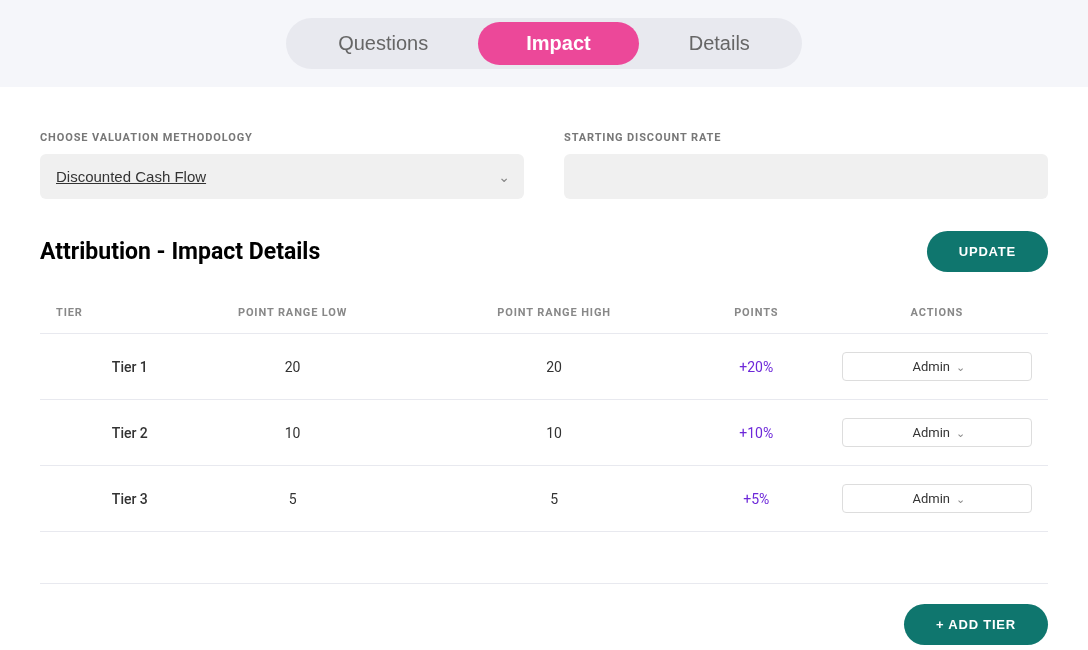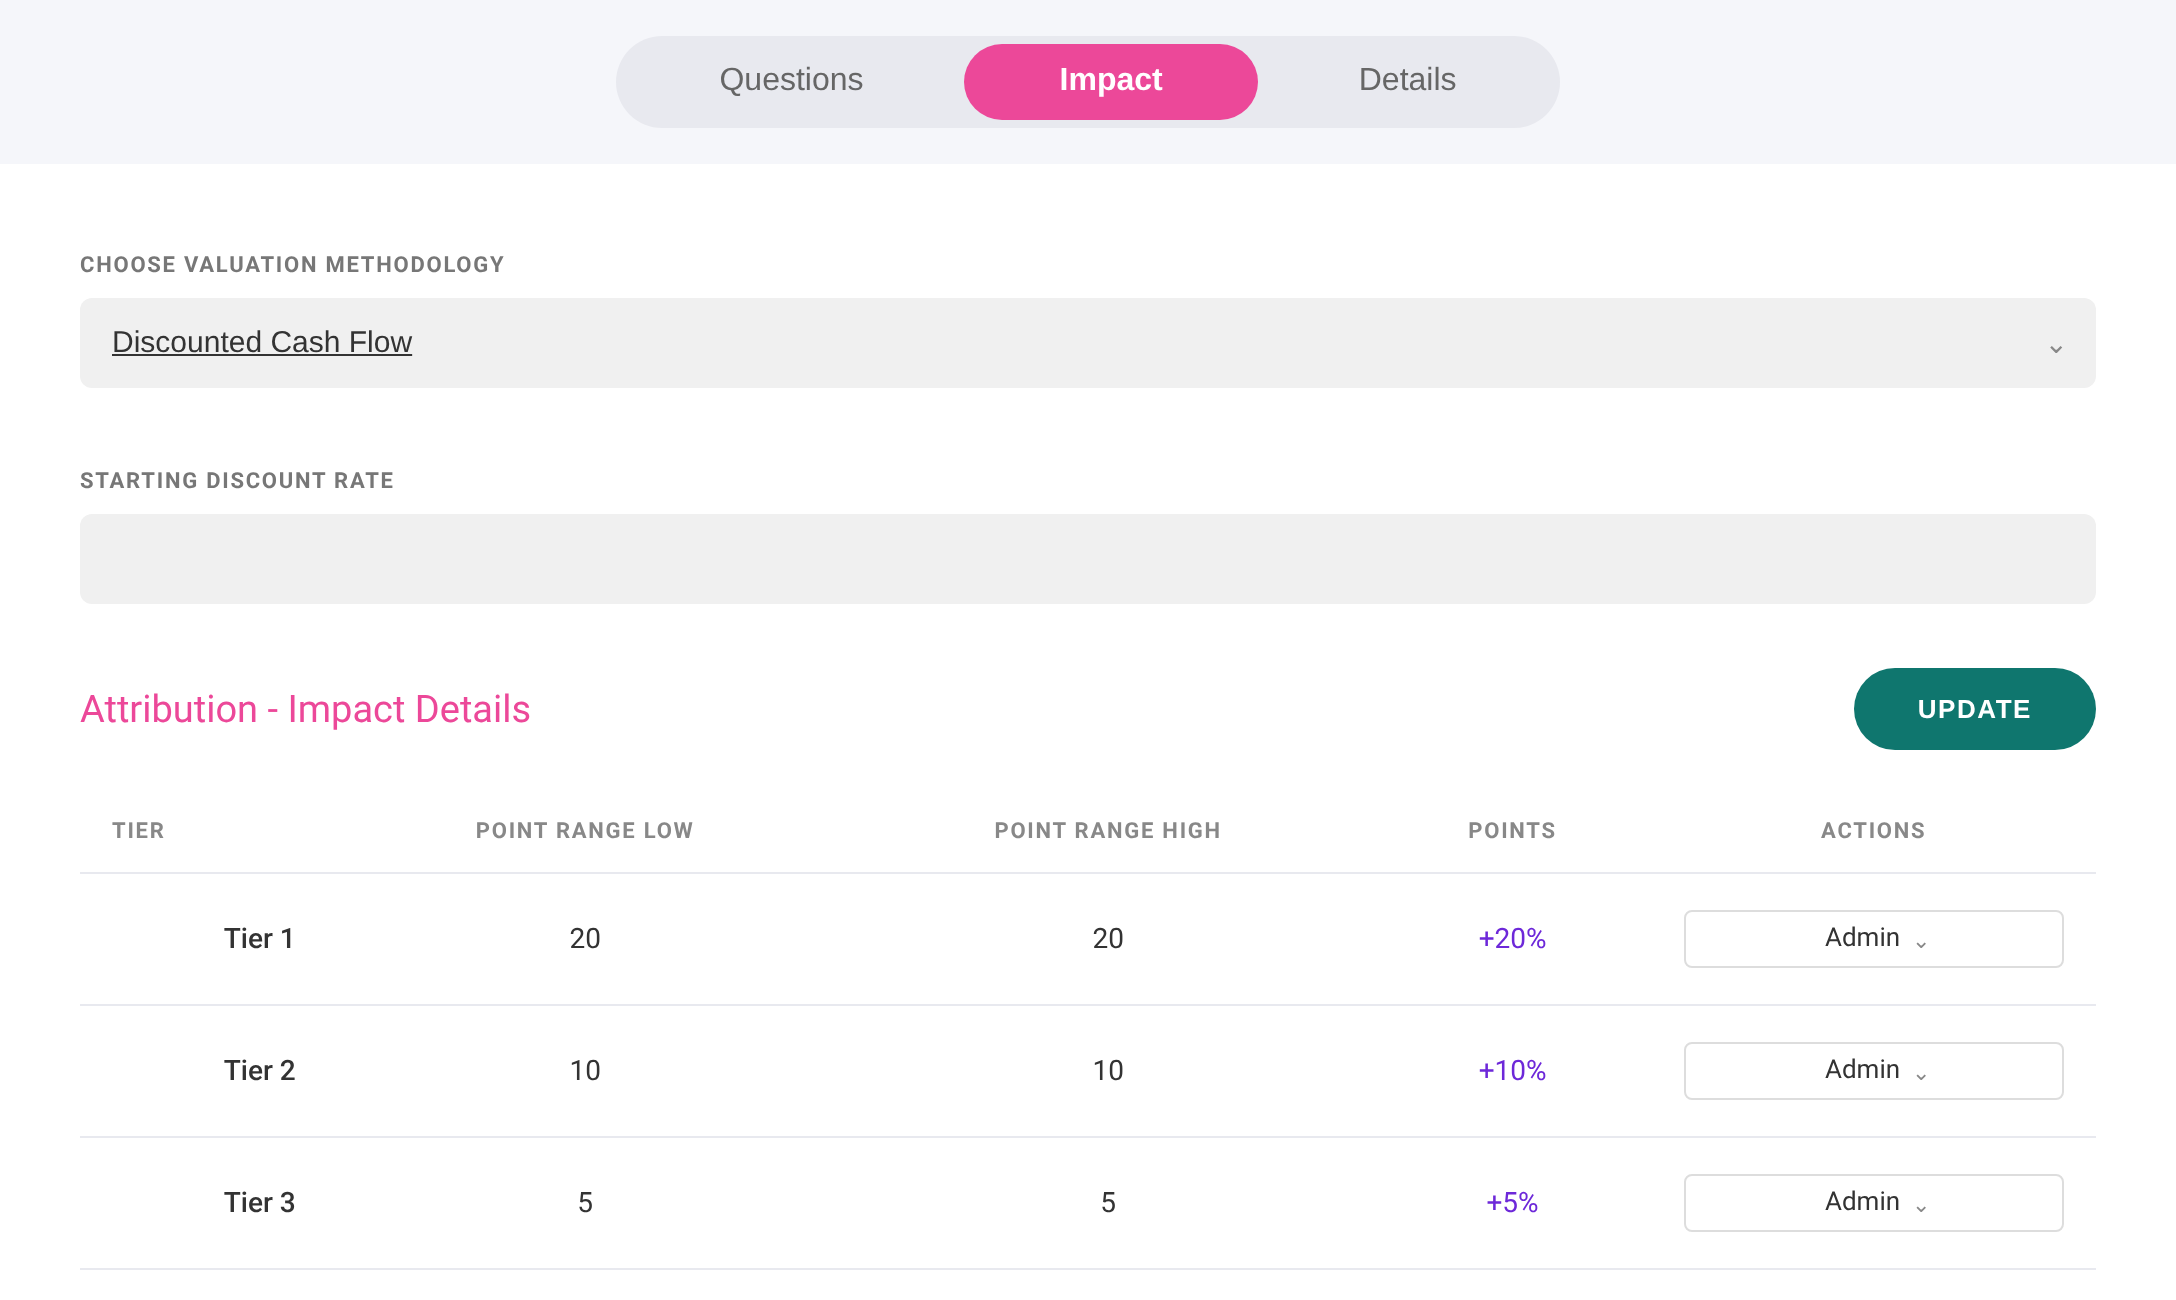--- a/index.html
+++ b/index.html
@@ -22,21 +22,21 @@
     .tab-group {
       display: flex;
       background: #e8e9ef;
       border-radius: 50px;
       padding: 4px;
       gap: 2px;
     }
     .tab-item {
       padding: 10px 48px;
       border-radius: 50px;
-      font-size: 16px;
+      font-size: 20px;
       font-weight: 500;
       cursor: pointer;
       color: #666;
       background: transparent;
       border: none;
       transition: background 0.2s;
       text-align: right;
     }
     .tab-item.active {
       background: #ec4899;
@@ -50,21 +50,20 @@
       background: #fff;
       margin: 0 0;
     }
 
     
     .valuation-row {
       display: flex;
       gap: 40px;
       margin-bottom: 32px;
       padding: 20px 0 0 0;
-      flex-direction: column;
     }
     .field-group {
       flex: 1;
     }
     .field-label {
       font-size: 11px;
       font-weight: 700;
       color: #777;
       letter-spacing: 0.08em;
       text-transform: uppercase;
@@ -109,23 +108,23 @@
     }
 
     
     .section-header {
       display: flex;
       justify-content: space-between;
       align-items: center;
       margin-bottom: 24px;
     }
     .section-title {
-      font-size: 19px;
-      font-weight: 400;
-      color: #ec4899;
+      font-size: 23px;
+      font-weight: 700;
+      color: #000000;
     }
     .btn-orange {
       background: #0f766e;
       color: #fff;
       border: none;
       border-radius: 50px;
       padding: 13px 32px;
       font-size: 13px;
       font-weight: 700;
       letter-spacing: 0.06em;

